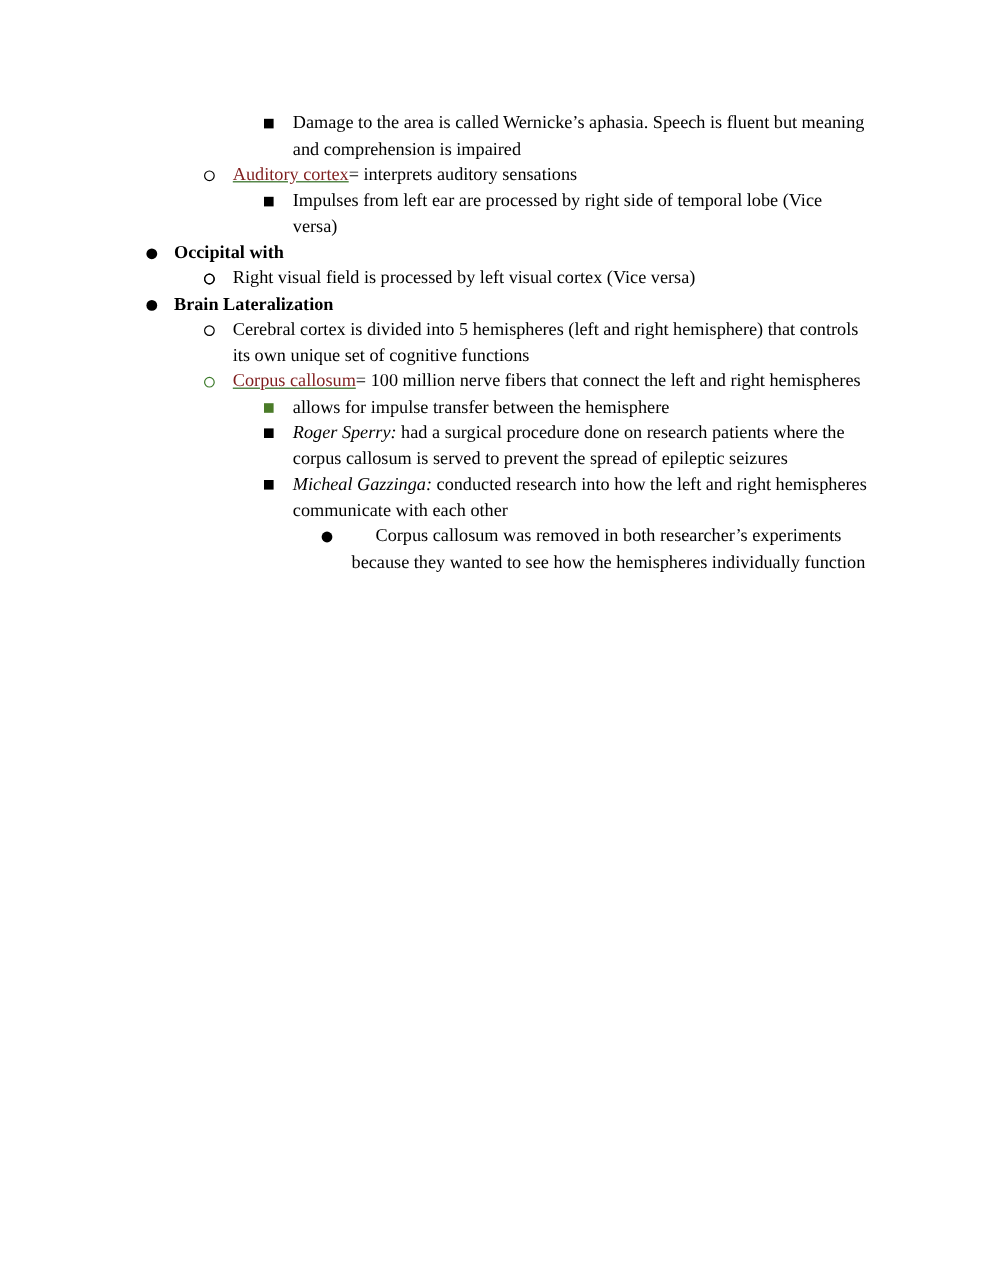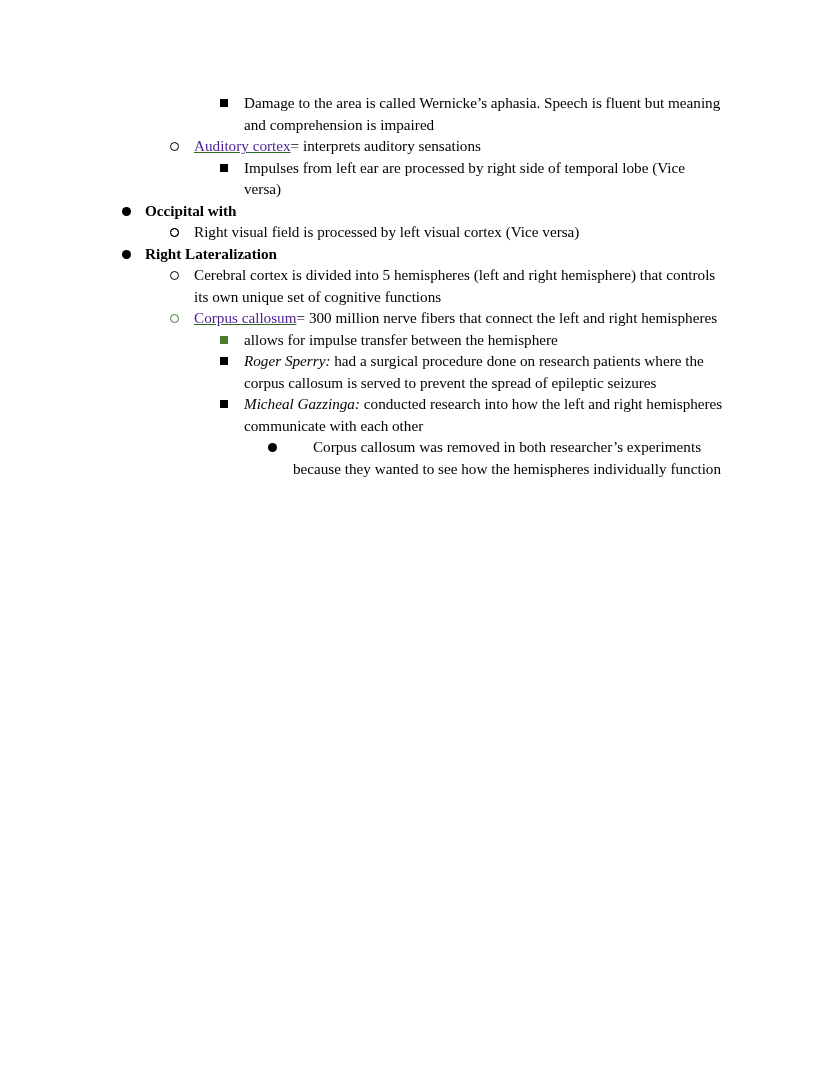--- a/index.html
+++ b/index.html
@@ -94,21 +94,21 @@
   }
   .b-square-green {
     width: 8px; height: 8px;
     background: #4a7b28;
     top: 7px;
   }
 
   .bold { font-weight: bold; }
   .italic { font-style: italic; }
   .term {
-    color: #4c1d95;
+    color: #7f1d1d;
     text-decoration: underline;
     text-decoration-color: #2d6a1f;
   }
 </style>
 </head>
 <body>
 
 <div class="page">
   <div class="content" id="outline-root">
       <ul class="lvl">
@@ -130,29 +130,29 @@
         </li>
         <li class="item l2">
           <span class="bullet b-circle"></span>
         </li>
         <li class="item l2">
           <span class="bullet b-circle"></span>
           <span class="txt"><span>Right visual field is processed by left visual cortex (Vice versa)</span></span>
         </li>
         <li class="item l1">
           <span class="bullet b-disc"></span>
-          <span class="txt"><span class="bold">Right Lateralization</span></span>
+          <span class="txt"><span class="bold">Brain Lateralization</span></span>
         </li>
         <li class="item l2">
           <span class="bullet b-circle"></span>
           <span class="txt"><span>Cerebral cortex is divided into 5 hemispheres (left and right hemisphere) that controls its own unique set of cognitive functions</span></span>
         </li>
         <li class="item l2">
           <span class="bullet b-circle-green"></span>
-          <span class="txt"><span class="term">Corpus callosum</span><span>= 300 million nerve fibers that connect the left and right hemispheres</span></span>
+          <span class="txt"><span class="term">Corpus callosum</span><span>= 100 million nerve fibers that connect the left and right hemispheres</span></span>
         </li>
         <li class="item l3">
           <span class="bullet b-square-green"></span>
           <span class="txt"><span>allows for impulse transfer between the hemisphere</span></span>
         </li>
         <li class="item l3">
           <span class="bullet b-square"></span>
           <span class="txt"><span class="italic">Roger Sperry:</span><span> had a surgical procedure done on research patients where the corpus callosum is served to prevent the spread of epileptic seizures</span></span>
         </li>
         <li class="item l3">

